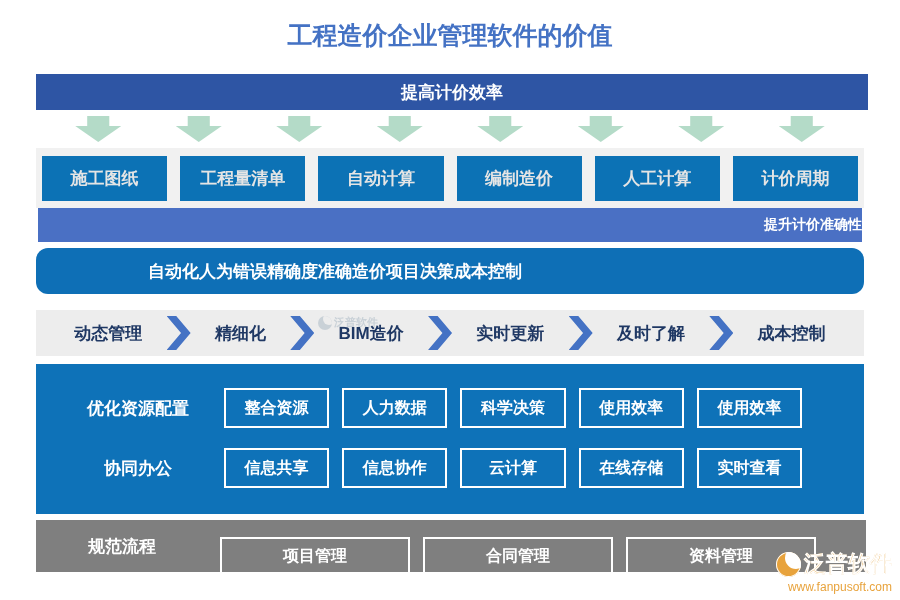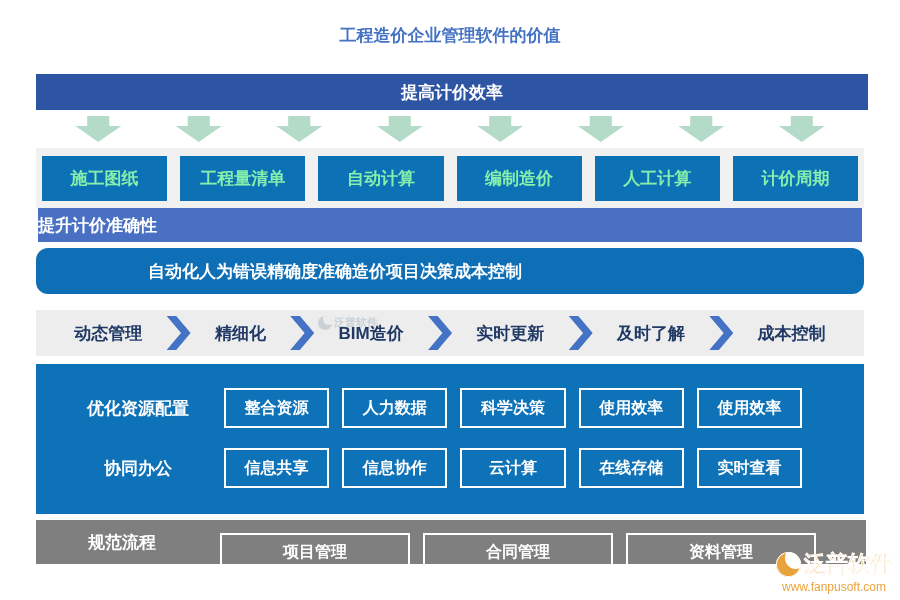--- a/index.html
+++ b/index.html
@@ -1,35 +1,35 @@
 <!DOCTYPE html>
 <html><head>
 <meta charset="utf-8">
 <style>
   html,body{margin:0;padding:0;background:#fff;}
   .stage{position:relative;width:900px;height:600px;background:#fff;overflow:hidden;
          font-family:"Liberation Sans",sans-serif;}
   
   .title{height:70px;display:flex;align-items:center;justify-content:center;
-         font-family:"Liberation Serif",serif;font-weight:bold;font-size:17px;color:#4472C4;}
+         font-family:"Liberation Serif",serif;font-weight:bold;font-size:25px;color:#4472C4;}
   
   .navy-bar{margin:4px 32px 0 36px;height:36px;background:#2E55A4;display:flex;
             align-items:center;justify-content:center;color:#fff;font-weight:bold;font-size:17px;}
   
   .arrows{margin:0 36px;height:38px;display:flex;align-items:center;justify-content:space-around;padding:0 12px;}
   .arr{width:46px;height:26px;background:#B4DBC8;
        clip-path:polygon(26% 0,74% 0,74% 38%,100% 38%,50% 100%,0 38%,26% 38%);}
   
   .factor-strip{margin:0 36px;height:60px;background:#F1F1F1;display:flex;align-items:center;
                 padding:0 6px;gap:13px;}
-  .factor-btn{flex:1;height:45px;background:#0C72B5;color:#86efac;font-weight:bold;font-size:17px;
+  .factor-btn{flex:1;height:45px;background:#0C72B5;color:#e5e5e5;font-weight:bold;font-size:17px;
               display:flex;align-items:center;justify-content:center;}
   
   .medium-bar{margin:0 38px;height:34px;background:#4A70C4;display:flex;align-items:center;
-              justify-content:flex-start;color:#fff;font-weight:bold;font-size:17px;}
+              justify-content:flex-end;color:#fff;font-weight:bold;font-size:14px;}
   
   .rounded-bar{margin:6px 36px 0;height:46px;background:#0E6FB6;border-radius:12px;
                display:flex;align-items:center;padding-left:112px;color:#fff;
                font-weight:bold;font-size:17px;}
   
   .flow-strip{position:relative;margin:16px 36px 0;height:46px;background:#EDEDED;
               display:flex;align-items:center;justify-content:space-evenly;padding:0 14px;}
   .flow-step{color:#1F3864;font-weight:bold;font-size:17px;z-index:1;}
   .chev{width:24px;height:34px;background:#4472C4;
         clip-path:polygon(0 0,40% 0,100% 50%,40% 100%,0 100%,60% 50%);}
@@ -40,31 +40,31 @@
   .wm-name{color:#9FB0BE;font-size:11px;font-weight:bold;line-height:12px;}
   
   .panel{margin:8px 36px 0;background:#0E72B8;padding:15px 16px 17px;}
   .panel-row{display:flex;align-items:center;height:58px;}
   .panel-row + .panel-row{margin-top:2px;}
   .row-label{width:172px;text-align:center;color:#fff;font-weight:bold;font-size:17px;}
   .row-boxes{flex:1;display:flex;gap:13px;margin-right:46px;}
   .wbox{flex:1;height:36px;border:2px solid #fff;color:#fff;font-weight:bold;font-size:16px;
         display:flex;align-items:center;justify-content:center;}
   
-  .process-bar{margin:6px 34px 0 36px;height:44px;background:#7F7F7F;display:flex;align-items:center;}
+  .process-bar{margin:6px 34px 0 36px;height:52px;background:#7F7F7F;display:flex;align-items:center;}
   .process-bar .row-boxes{margin-right:50px;padding-left:12px;}
   .process-bar .wbox{height:34px;margin-top:20px;}
   
   .logo{position:absolute;right:8px;bottom:6px;text-align:right;}
   .logo-top{display:flex;align-items:center;justify-content:flex-end;gap:3px;}
   .logo-mark{width:25px;height:25px;border-radius:50%;background:#E8A33C;position:relative;overflow:hidden;
              box-shadow:0 0 0 1px #fff inset;}
   .logo-mark::after{content:"";position:absolute;left:9px;top:-5px;width:22px;height:22px;border-radius:50%;background:#fff;}
   .logo-name{color:#E2A03C;font-weight:bold;font-size:22px;-webkit-text-stroke:.5px #fff;}
-  .logo-url{color:#E8A33C;font-size:12px;margin-top:1px;text-align:center;}
+  .logo-url{color:#E8A33C;font-size:12px;margin-top:1px;}
 </style>
 </head>
 <body>
 
 <div class="stage">
 
   <div class="title">工程造价企业管理软件的价值</div>
 
   <div class="navy-bar">
     <span>提高计价效率</span>

